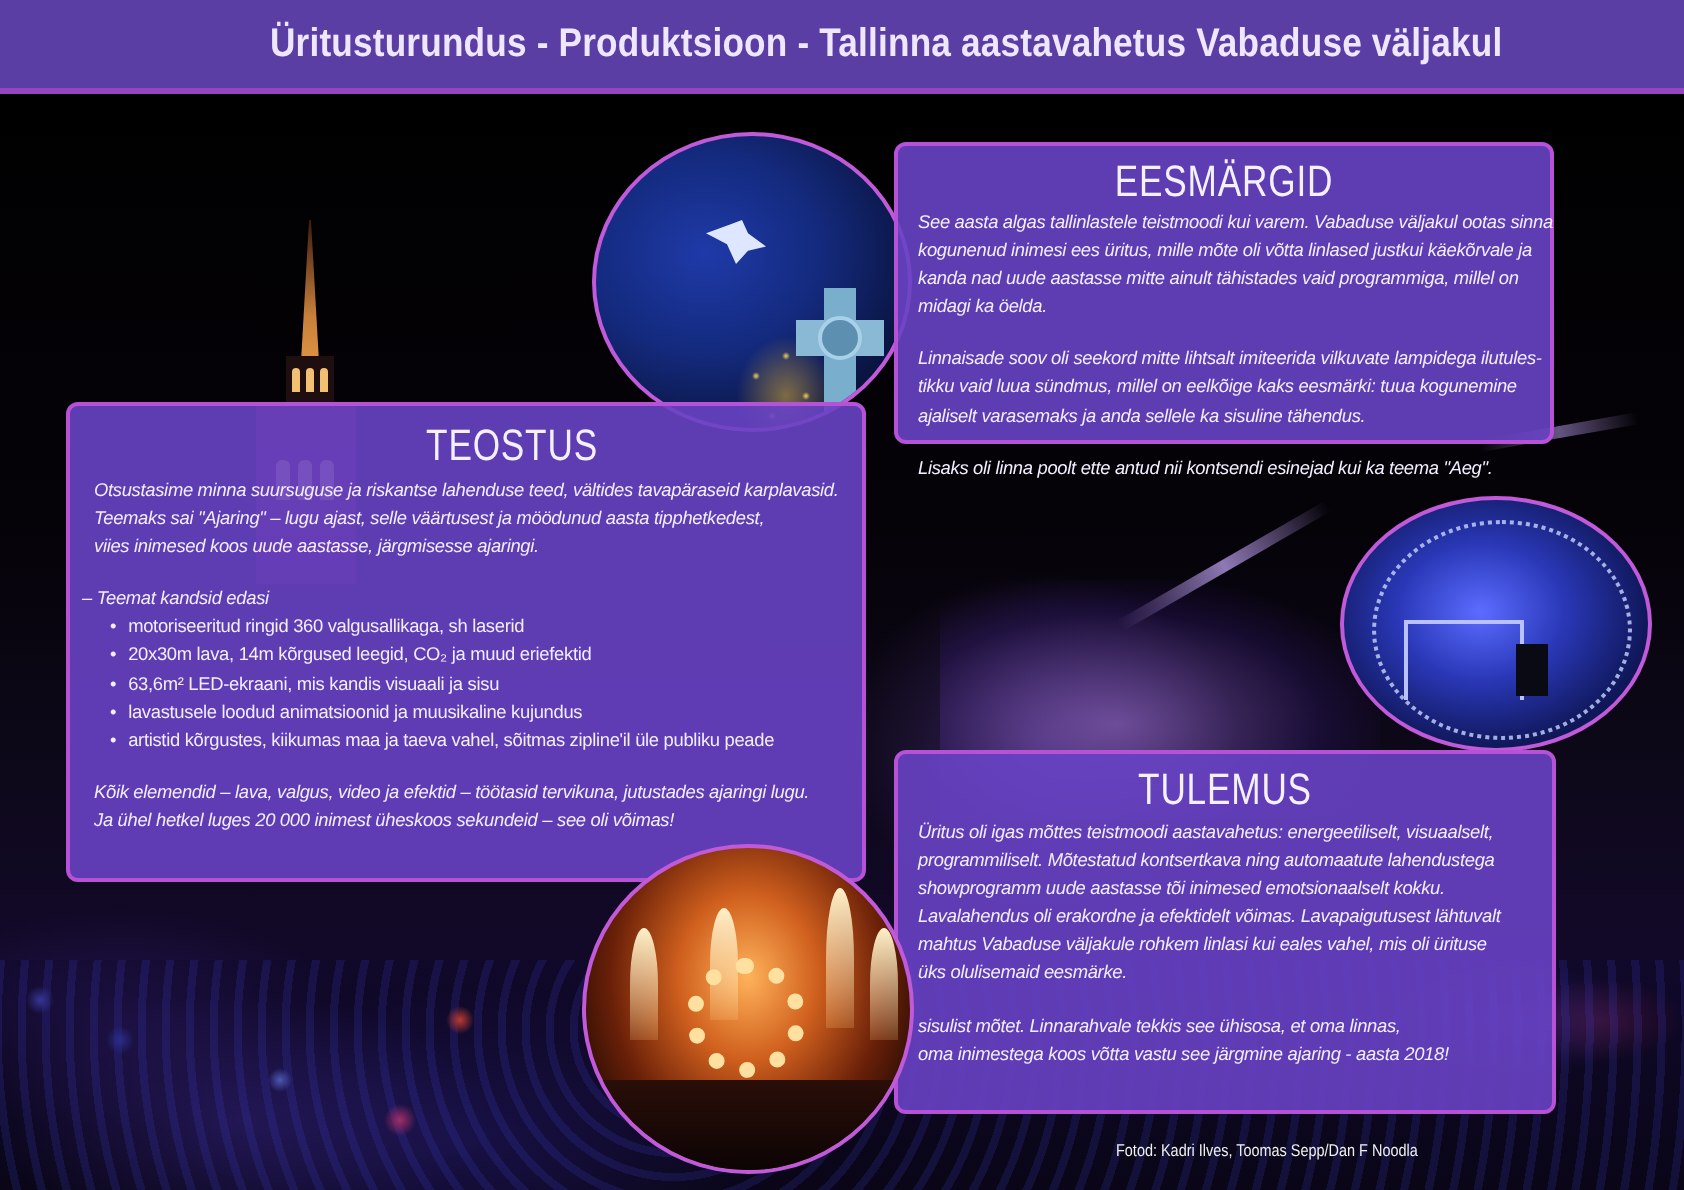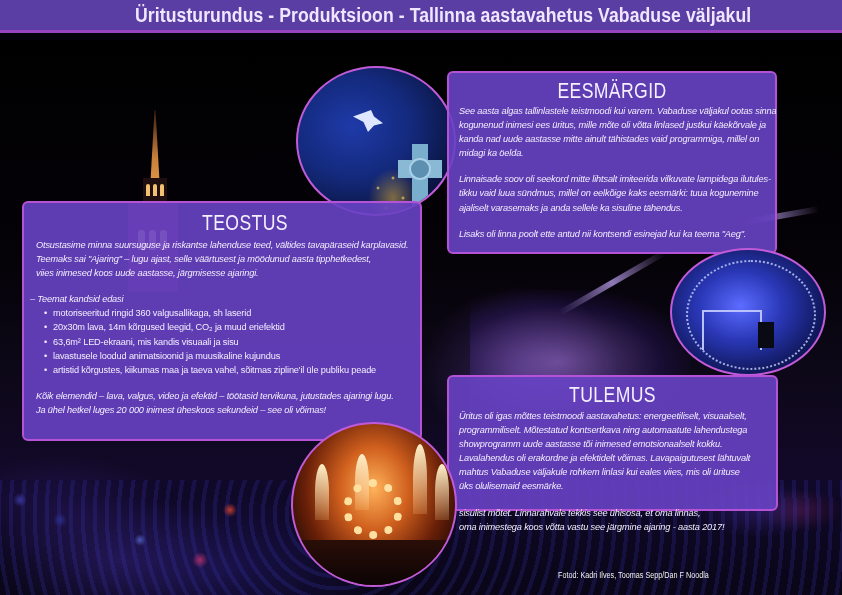--- a/index.html
+++ b/index.html
@@ -32,21 +32,21 @@
         radial-gradient(circle 8px at 200px 80px, #b0306a, transparent),
         radial-gradient(circle 6px at 140px 60px, #5060c0, transparent),
         radial-gradient(circle 7px at 230px 30px, #d04030, transparent),
         repeating-radial-gradient(circle at 40% 30%, rgba(40,40,140,0.35) 0 4px, rgba(10,8,40,0.2) 4px 12px);
       opacity: 0.9; }
     .stage-glow { position: absolute; left: 470px; top: 250px; width: 220px; height: 120px;
       background: radial-gradient(ellipse at 40% 60%, rgba(170,120,230,0.55), rgba(60,30,140,0.25) 55%, transparent 75%); }
     .beam { position: absolute; height: 6px; background: linear-gradient(90deg, transparent, rgba(200,170,255,0.7), transparent); transform-origin: left center; }
 
     
-    .header { position: absolute; left: 0; top: 0; width: 842px; height: 33px; background: #5b3ea4;
+    .header { position: absolute; left: 0; top: 0; width: 842px; height: 47px; background: #5b3ea4;
       border-bottom: 3px solid #9844c0; display: flex; align-items: center; justify-content: center; }
     .header h1 { font-family: "Liberation Sans", sans-serif; font-weight: 700; font-size: 20px;
       color: #efe6ff; letter-spacing: 0.1px; transform: scaleX(0.88); white-space: nowrap; padding-left: 50px; }
 
     
     .circle { position: absolute; border-radius: 50%; border: 2px solid #c05ad8; overflow: hidden; }
     .c1 { left: 296px; top: 66px; width: 160px; height: 150px;
       background: radial-gradient(ellipse at 35% 40%, #1e3aa8 0%, #142a7e 40%, #0a1440 75%, #040818 100%); }
     .c1 .dancer { position: absolute; left: 55px; top: 42px; width: 30px; height: 22px; background: #dfe6ff;
       clip-path: polygon(0 30%, 40% 10%, 60% 0, 70% 30%, 100% 60%, 70% 70%, 50% 100%, 35% 55%); }
@@ -74,27 +74,27 @@
 
     
     .panel { position: absolute; background: rgba(104, 66, 196, 0.90); border: 2px solid #b552d6; border-radius: 6px;
       color: #f3eeff; font-family: "Liberation Sans", sans-serif; }
     .panel h2 { font-family: "Liberation Sans", sans-serif; font-weight: 400; font-size: 22px; text-align: center;
       color: #f4f0ff; transform: scaleX(0.8); letter-spacing: 0.5px; line-height: 24px; }
     .panel p, .panel li, .panel .sub { font-size: 9.2px; line-height: 14.1px; letter-spacing: -0.15px; white-space: nowrap; }
     .panel p { margin: 0; font-style: italic; }
     .gap { height: 12px; }
 
-    .p-eesmargid { left: 447px; top: 71px; width: 330px; height: 183px; padding: 4px 10px 0 10px; }
+    .p-eesmargid { left: 447px; top: 71px; width: 330px; height: 151px; padding: 4px 10px 0 10px; }
     .p-eesmargid h2 { margin: 2px 0 1px 0; }
-    .p-teostus { left: 22px; top: 201px; width: 400px; height: 240px; padding: 4px 12px 0 12px; }
+    .p-teostus { left: 33px; top: 201px; width: 400px; height: 240px; padding: 4px 12px 0 12px; }
     .p-teostus h2 { margin: 4px 0 3px 46px; }
     .p-teostus ul { list-style: none; padding-left: 8px; }
     .p-teostus li::before { content: "\2022"; margin-right: 6px; }
-    .p-tulemus { left: 447px; top: 375px; width: 331px; height: 136px; padding: 4px 10px 0 10px; }
+    .p-tulemus { left: 447px; top: 375px; width: 331px; height: 182px; padding: 4px 10px 0 10px; }
     .p-tulemus h2 { margin: 2px 0 2px 0; }
 
     .credit { position: absolute; left: 558px; top: 570px; font-family: "Liberation Sans", sans-serif; font-size: 8.5px; color: #f0f0f0; transform: scaleX(0.85); transform-origin: left; white-space: nowrap; }
   </style>
 </head>
 <body>
 
 <div class="bg">
   <div class="spire"></div>
   <div class="belfry">
@@ -165,25 +165,25 @@
   <div class="truss"></div>
   <div class="speaker"></div>
 </div>
 
 <div class="panel p-tulemus">
   <h2>TULEMUS</h2>
   <p>Üritus oli igas mõttes teistmoodi aastavahetus: energeetiliselt, visuaalselt,</p>
   <p>programmiliselt. Mõtestatud kontsertkava ning automaatute lahendustega</p>
   <p>showprogramm uude aastasse tõi inimesed emotsionaalselt kokku.</p>
   <p>Lavalahendus oli erakordne ja efektidelt võimas. Lavapaigutusest lähtuvalt</p>
-  <p>mahtus Vabaduse väljakule rohkem linlasi kui eales viies, mis oli ürituse</p>
+  <p>mahtus Vabaduse väljakule rohkem linlasi kui eales vahel, mis oli ürituse</p>
   <p>üks olulisemaid eesmärke.</p>
   <div class="gap"></div>
   <p>sisulist mõtet. Linnarahvale tekkis see ühisosa, et oma linnas,</p>
-  <p>oma inimestega koos võtta vastu see järgmine ajaring - aasta 2017!</p>
+  <p>oma inimestega koos võtta vastu see järgmine ajaring - aasta 2018!</p>
 </div>
 
 <div class="circle c3">
   <div class="spark" style="left:22px;top:40px"></div>
   <div class="spark" style="left:62px;top:30px"></div>
   <div class="spark" style="left:120px;top:20px;height:70px"></div>
   <div class="spark" style="left:142px;top:40px"></div>
   <div class="ring"></div>
   <div class="crowdline"></div>
 </div>

